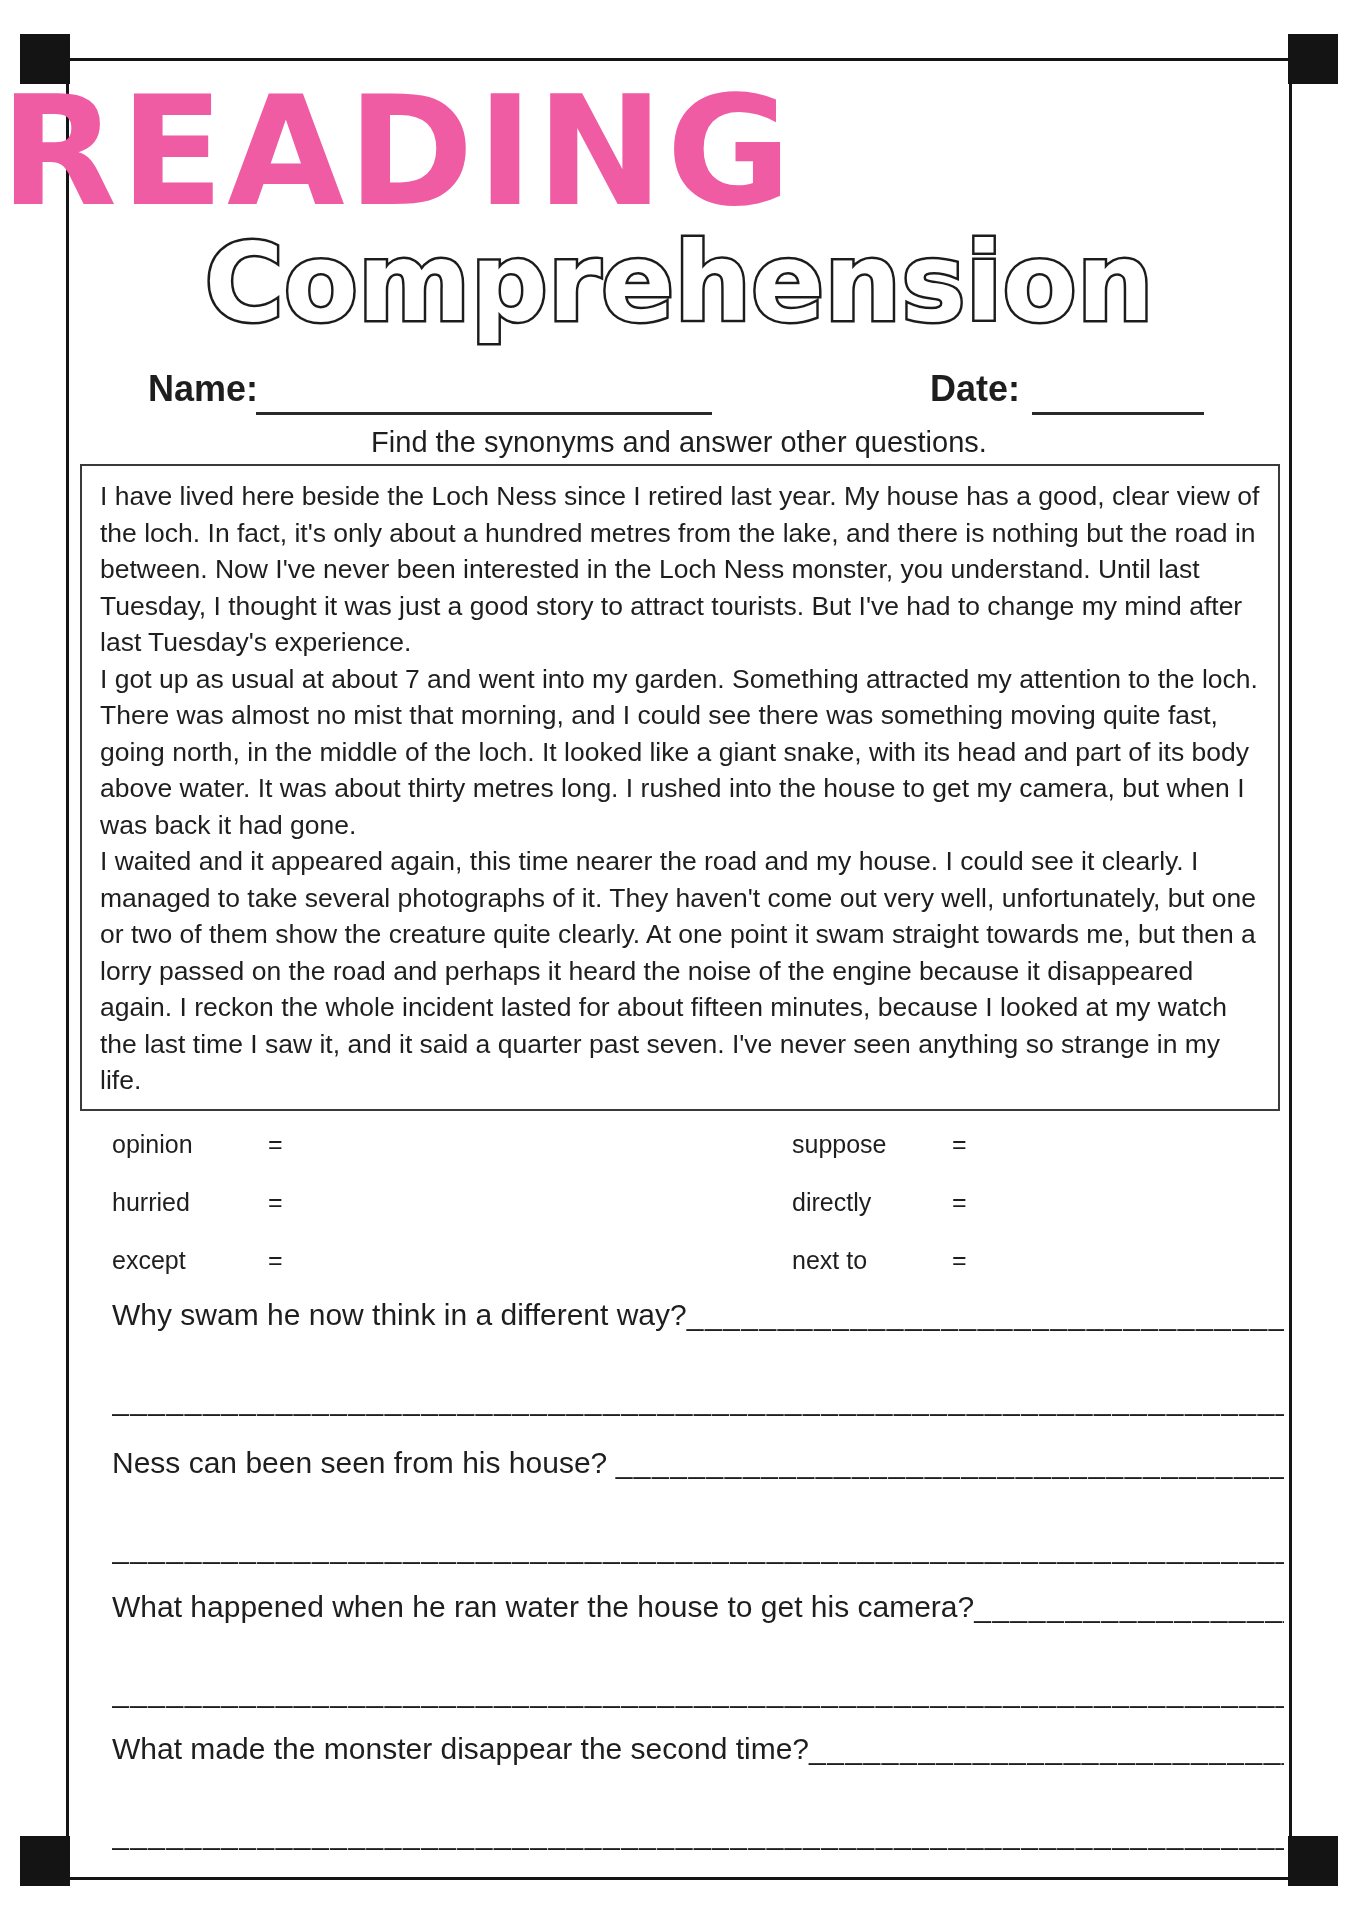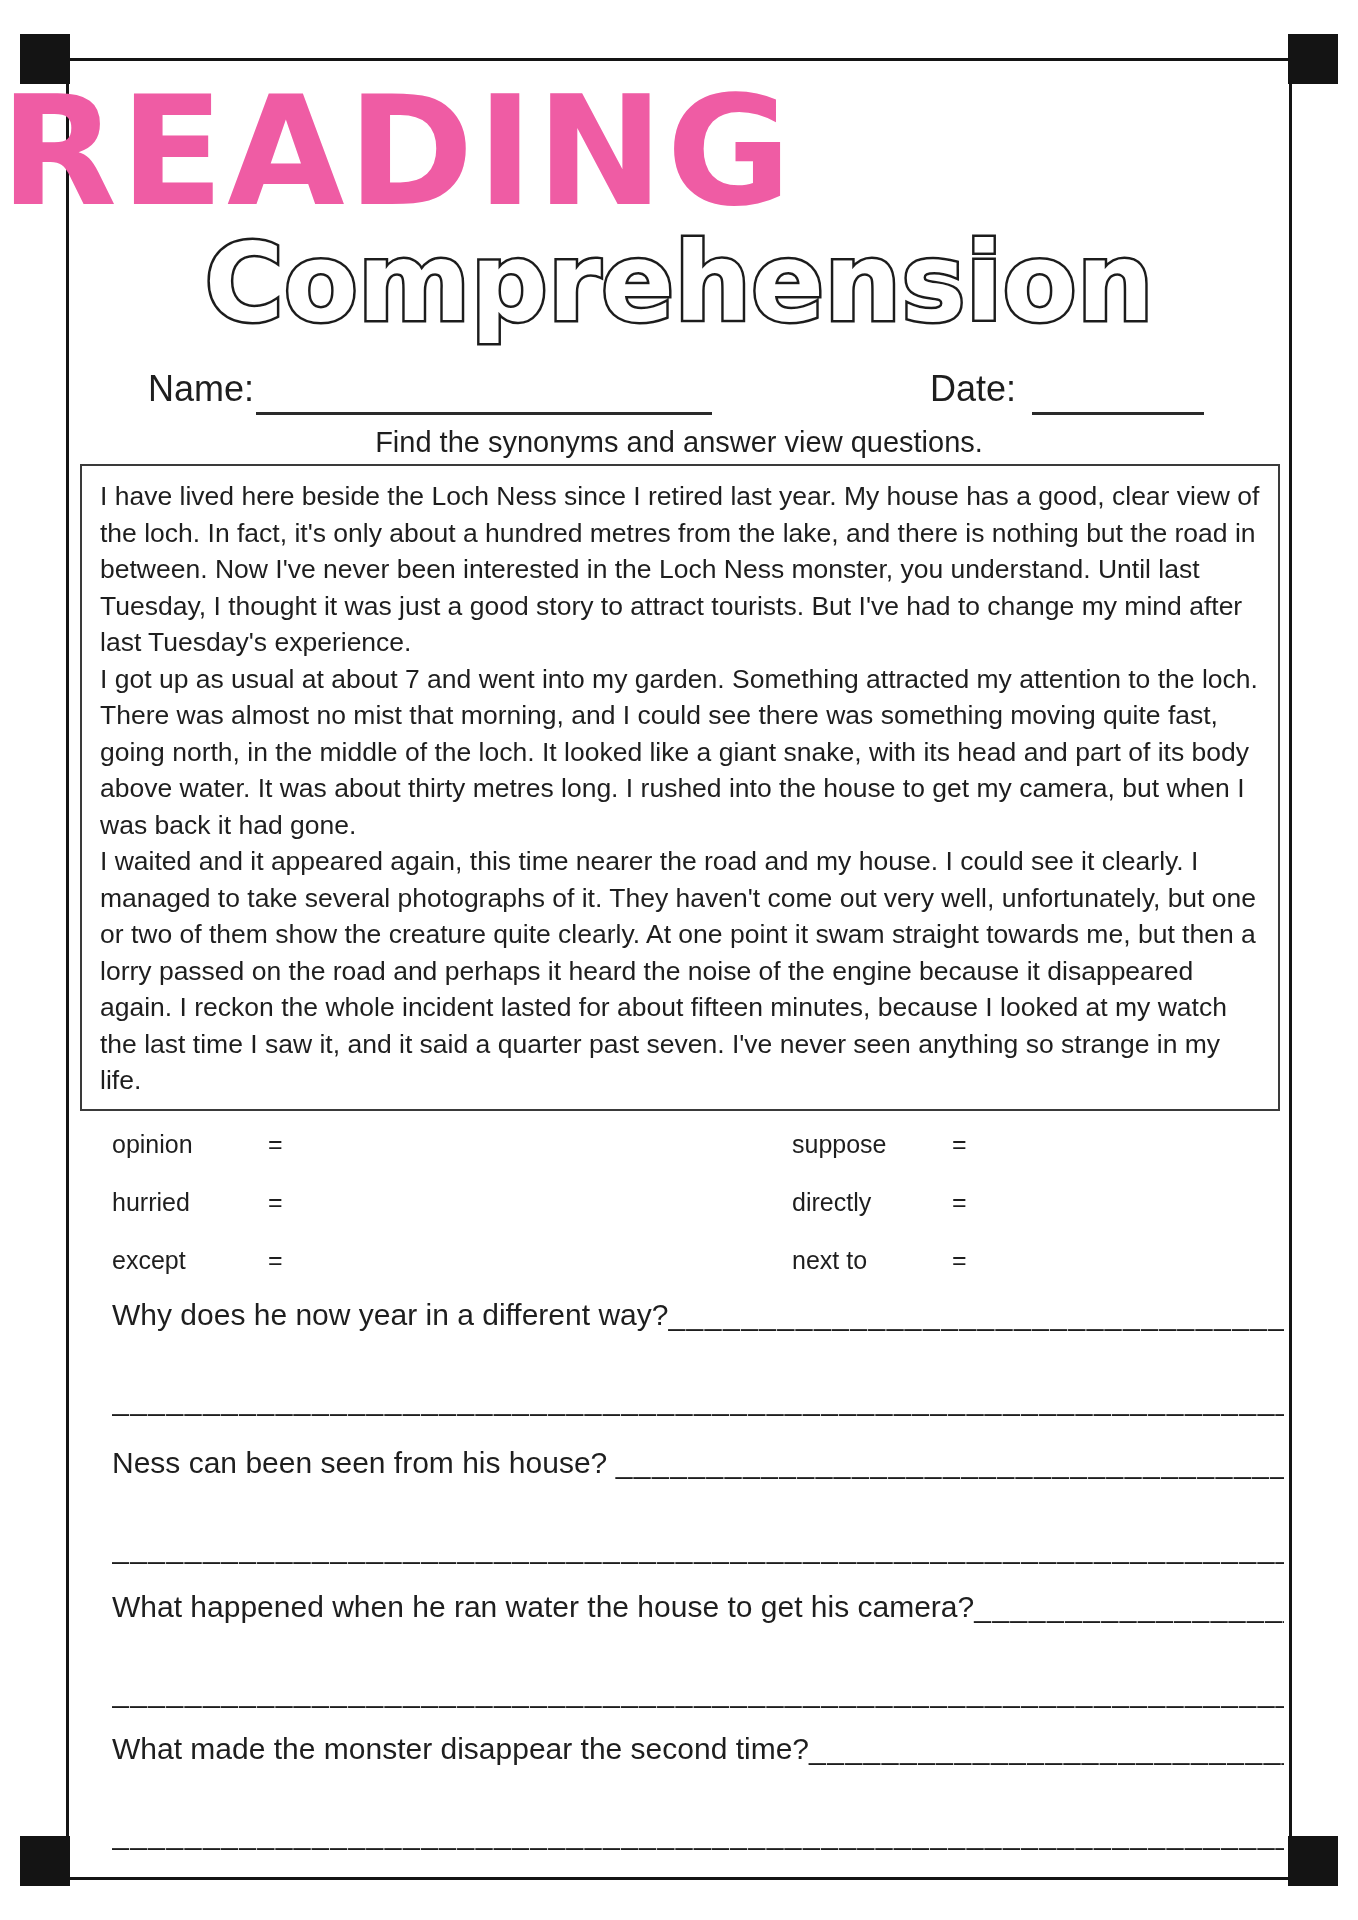--- a/index.html
+++ b/index.html
@@ -26,21 +26,21 @@
     color:var(--pink); z-index:1;
   }
   .title-comp {
     position:absolute; top:198px; left:0; width:1358px; height:170px; z-index:2;
   }
   .title-comp text {
     font-family:"DejaVu Sans", sans-serif; font-size:108px; font-weight:700;
   }
 
   .name-label, .date-label {
-    position:absolute; top:368px; font-size:36px; font-weight:400;
+    position:absolute; top:368px; font-size:36px; font-weight:700;
   }
   .name-label { left:148px; }
   .date-label { left:930px; }
   .line { position:absolute; border-top:3px solid #2a2a2a; height:0; }
   .name-line { left:256px; top:412px; width:456px; }
   .date-line { left:1032px; top:412px; width:172px; }
 
   .instruction {
     position:absolute; top:426px; left:0; width:100%;
     text-align:center; font-size:29px;
@@ -80,21 +80,21 @@
 
   <svg class="title-comp" viewBox="0 0 1358 170">
     <text x="679" y="122" text-anchor="middle" fill="#ffffff" stroke="#1c1c1c" stroke-width="5" paint-order="stroke">Comprehension</text>
   </svg>
 
   <div class="name-label">Name:</div>
   <div class="line name-line"></div>
   <div class="date-label">Date:</div>
   <div class="line date-line"></div>
 
-  <div class="instruction">Find the synonyms and answer view questions.</div>
+  <div class="instruction">Find the synonyms and answer other questions.</div>
 
   <div class="passage">
     <p>I have lived here beside the Loch Ness since I retired last year. My house has a good, clear view of the loch. In fact, it's only about a hundred metres from the lake, and there is nothing but the road in between. Now I've never been interested in the Loch Ness monster, you understand. Until last Tuesday, I thought it was just a good story to attract tourists. But I've had to change my mind after last Tuesday's experience.</p>
     <p>I got up as usual at about 7 and went into my garden. Something attracted my attention to the loch. There was almost no mist that morning, and I could see there was something moving quite fast, going north, in the middle of the loch. It looked like a giant snake, with its head and part of its body above water. It was about thirty metres long. I rushed into the house to get my camera, but when I was back it had gone.</p>
     <p>I waited and it appeared again, this time nearer the road and my house. I could see it clearly. I managed to take several photographs of it. They haven't come out very well, unfortunately, but one or two of them show the creature quite clearly. At one point it swam straight towards me, but then a lorry passed on the road and perhaps it heard the noise of the engine because it disappeared again. I reckon the whole incident lasted for about fifteen minutes, because I looked at my watch the last time I saw it, and it said a quarter past seven. I've never seen anything so strange in my life.</p>
   </div>
 
   <div class="syn-row" style="top:1130px">
     <span class="w-l">opinion</span>
     <span class="e-l">=</span>
@@ -107,21 +107,21 @@
     <span class="w-r">directly</span>
     <span class="e-r">=</span>
   </div>
   <div class="syn-row" style="top:1246px">
     <span class="w-l">except</span>
     <span class="e-l">=</span>
     <span class="w-r">next to</span>
     <span class="e-r">=</span>
   </div>
 
-  <div class="q-line" style="top:1298px"><span>Why does he now year in a different way?</span><span class="blank">________________________________________</span></div>
+  <div class="q-line" style="top:1298px"><span>Why swam he now think in a different way?</span><span class="blank">________________________________________</span></div>
   <div class="q-line" style="top:1383px"><span class="blank">________________________________________________________________________</span></div>
 
   <div class="q-line" style="top:1446px"><span>Ness can been seen from his house? </span><span class="blank">______________________________________________</span></div>
   <div class="q-line" style="top:1531px"><span class="blank">________________________________________________________________________</span></div>
 
   <div class="q-line" style="top:1590px"><span>What happened when he ran water the house to get his camera?</span><span class="blank">______________________________</span></div>
   <div class="q-line" style="top:1675px"><span class="blank">________________________________________________________________________</span></div>
 
   <div class="q-line" style="top:1732px"><span>What made the monster disappear the second time?</span><span class="blank">___________________________________</span></div>
   <div class="q-line" style="top:1817px"><span class="blank">________________________________________________________________________</span></div>

